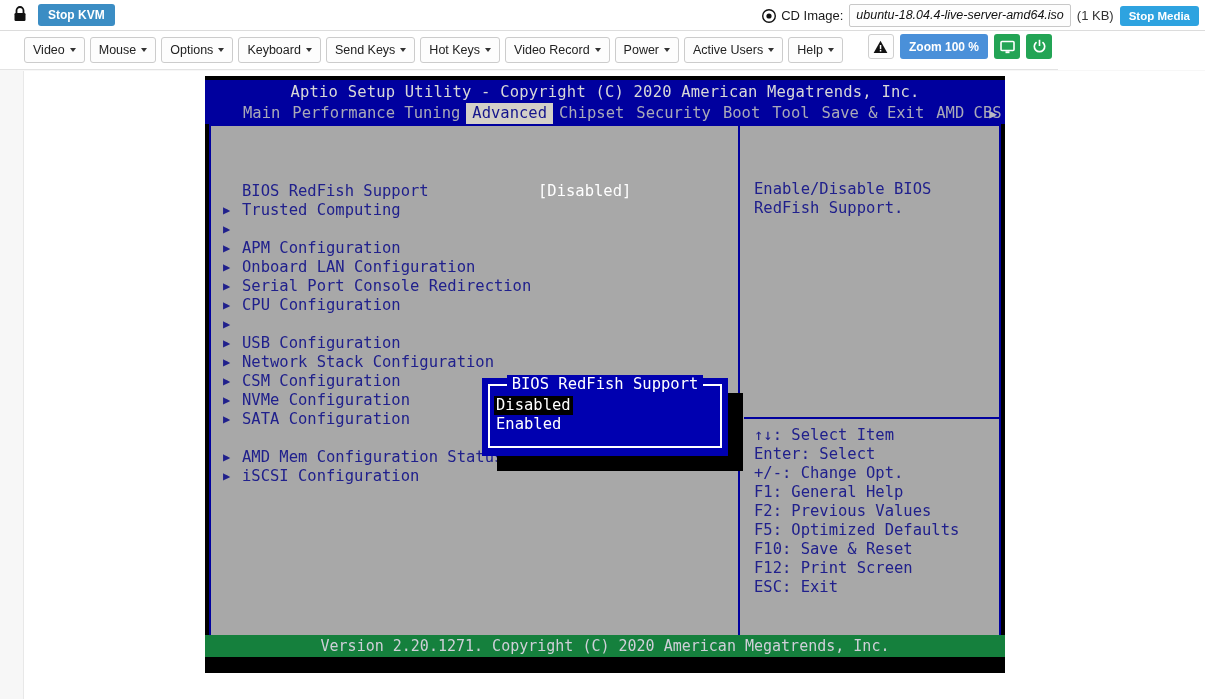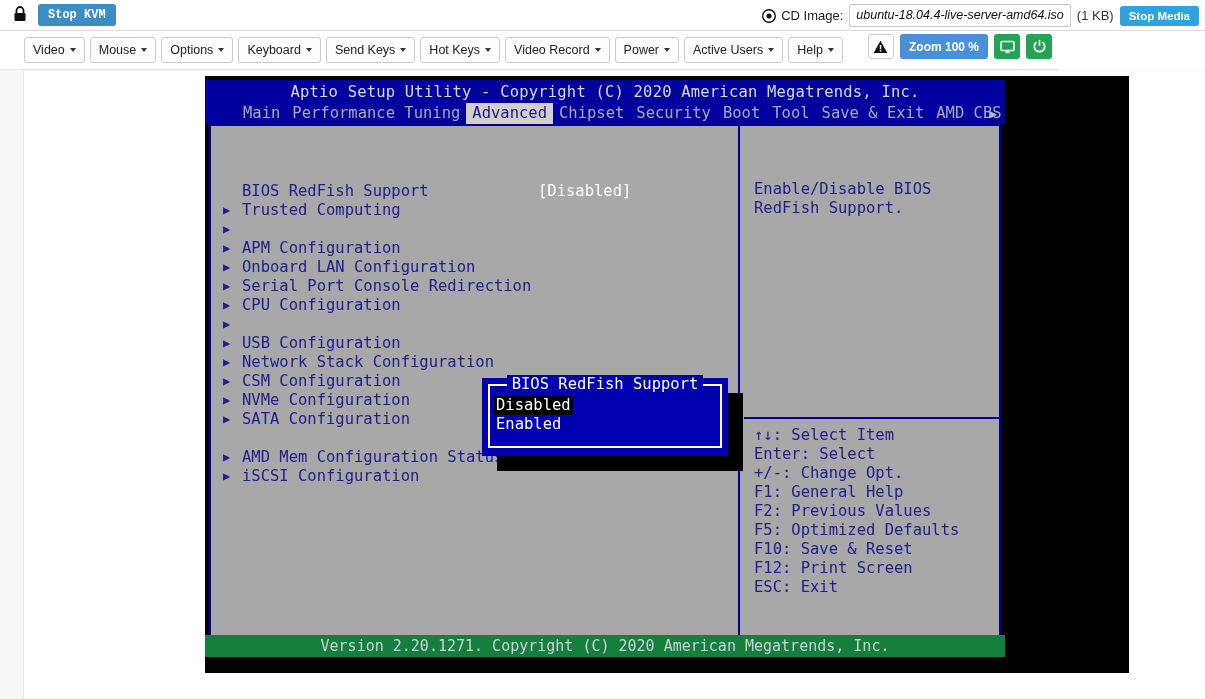--- a/index.html
+++ b/index.html
@@ -33,21 +33,21 @@
     position: absolute;
     left: 38px; top: 4px;
     height: 22px;
     padding: 0 10px;
     background: #3b8dc4;
     color: #ffffff;
     border: none;
     border-radius: 3px;
     font-size: 12px;
     font-weight: bold;
-    font-family: Liberation Mono, monospace;
+    font-family: Liberation Sans, sans-serif;
     line-height: 22px;
     cursor: pointer;
   }
   #cd-image-group {
     position: absolute;
     right: 6px; top: 3px;
     height: 25px;
     display: flex;
     align-items: center;
     gap: 6px;
@@ -174,21 +174,21 @@
     width: 1182px; height: 628px;
     background: #ffffff;
     border-left: 1px solid #e8e8e8;
     box-sizing: border-box;
   }
 
   
   #bios-screen {
     position: absolute;
     left: 205px; top: 76px;
-    width: 924px; height: 597px;
+    width: 800px; height: 597px;
     background: #000000;
     font-family: "DejaVu Sans Mono", "Liberation Mono", monospace;
     overflow: hidden;
   }
   #bios-titlebar {
     position: absolute;
     left: 0; top: 4px;
     width: 800px; height: 44px;
     background: #00009e;
   }

